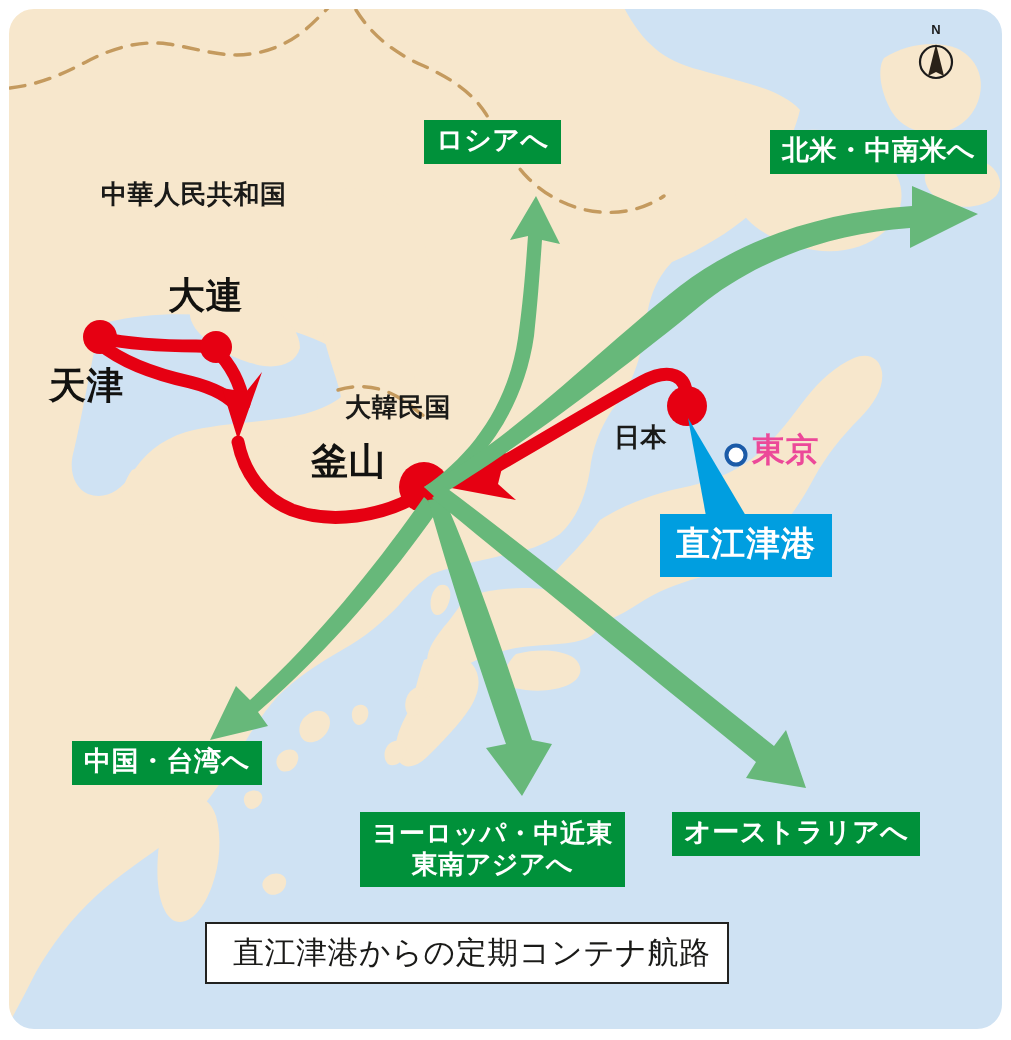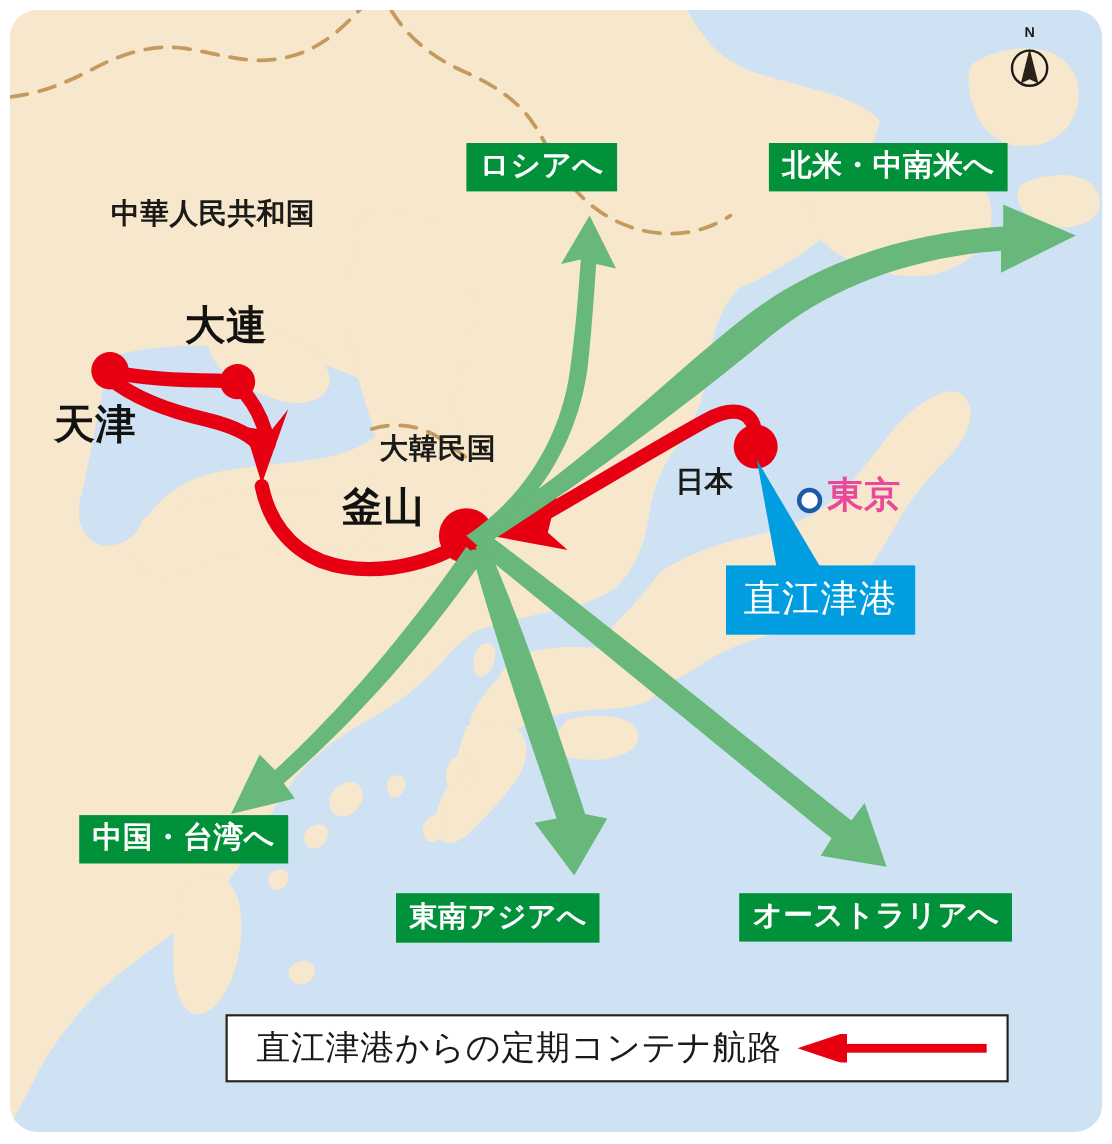--- a/index.html
+++ b/index.html
@@ -30,21 +30,21 @@
   .chip{
     position:absolute;background:#00913a;color:#ffffff;
     font-weight:bold;font-size:27px;letter-spacing:0.5px;
     padding:5px 12px 7px;line-height:1.18;text-align:center;
     white-space:nowrap;
   }
   .chip.two-line{font-size:26px;padding:6px 12px 8px;}
 
   .chip-port{
     position:absolute;background:#009ee0;color:#ffffff;
-    font-weight:normal;font-size:34px;letter-spacing:1px;
+    font-weight:bold;font-size:34px;letter-spacing:1px;
     padding:7px 16px 10px;white-space:nowrap;
   }
 
   
   .legend-box{
     position:absolute;background:#ffffff;border:2px solid #222220;
     display:flex;align-items:center;box-sizing:border-box;
   }
   .legend-text{
     font-size:31px;color:#1a1a18;letter-spacing:0.5px;
@@ -282,53 +282,54 @@
   <div class="lbl country-name" style="left:614px;top:424px;">日本</div>
 
   <div class="lbl city-name" style="left:49px;top:367px;text-align:right;">天津</div>
 
   <div class="lbl city-name" style="left:168px;top:277px;">大連</div>
 
   <div class="lbl city-name" style="left:311px;top:443px;">釜山</div>
 
   <div class="lbl city-name-sm" style="left:752px;top:433px;">東京</div>
 
-  <div class="chip" style="left:424px;top:130px;">
+  <div class="chip" style="left:424px;top:120px;">
     <span>ロシアへ</span>
   </div>
 
-  <div class="chip" style="left:699px;top:130px;">
+  <div class="chip" style="left:770px;top:130px;">
     <span>北米・中南米へ</span>
   </div>
 
   <div class="chip" style="left:72px;top:741px;">
     <span>中国・台湾へ</span>
   </div>
 
   <div class="chip two-line" style="left:360px;top:812px;">
+    <div>ヨーロッパ・中近東</div>
     <div>東南アジアへ</div>
   </div>
 
   <div class="chip" style="left:672px;top:812px;">
     <span>オーストラリアへ</span>
   </div>
 
   <div class="chip-port" style="left:660px;top:514px;">
     <span>直江津港</span>
   </div>
 
   <div class="compass" style="left:912px;top:22px;width:48px;height:62px;">
     <div class="compass-n">N</div>
     <svg width="48" height="48" viewBox="0 0 48 48" style="position:absolute;left:0;top:16px;">
       <circle cx="24" cy="24" r="16" fill="none" stroke="#1b1b1b" stroke-width="2.2"></circle>
       <path d="M24,6 L32,38 L24,34 L16,38 Z" fill="#2a2218"></path>
     </svg>
   </div>
 
-  <div class="legend-box" style="left:205px;top:922px;width:712px;height:62px;">
+  <div class="legend-box" style="left:205px;top:922px;width:524px;height:62px;">
     <div class="legend-text">直江津港からの定期コンテナ航路</div>
     <div class="legend-arrow">
       <svg width="100%" height="26" viewBox="0 0 230 26" preserveAspectRatio="none">
         <rect x="54" y="9" width="176" height="8" fill="#e60012"></rect>
         <path d="M0,13 L60,-2 L60,28 Z" fill="#e60012"></path>
       </svg>
     </div>
   </div>
 
 </div>

